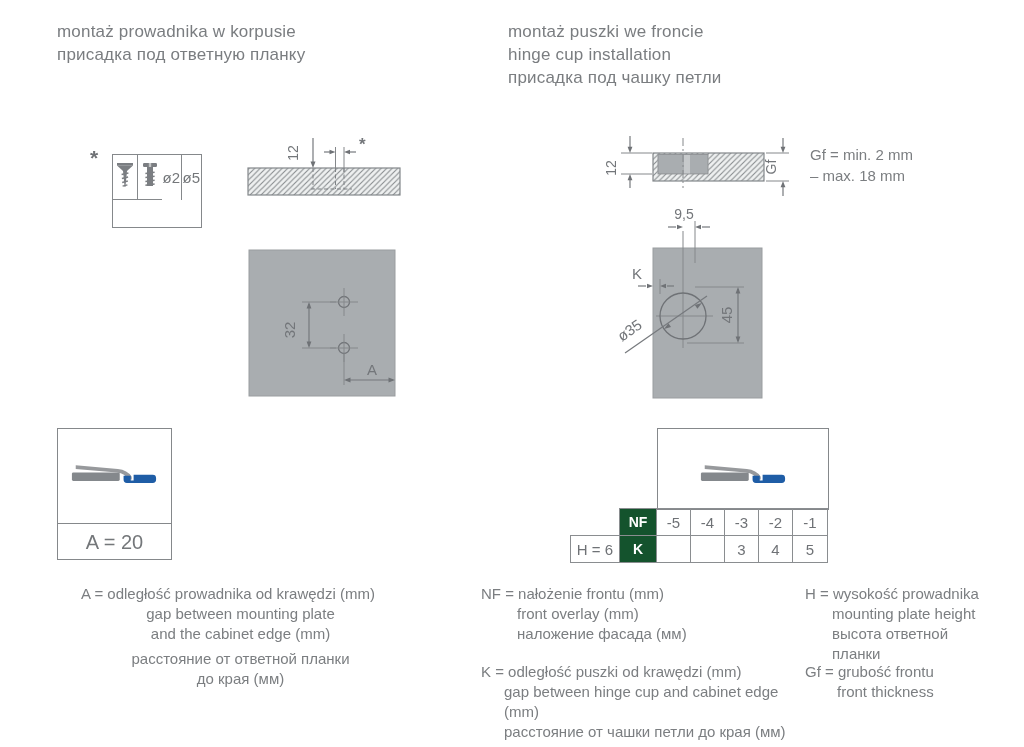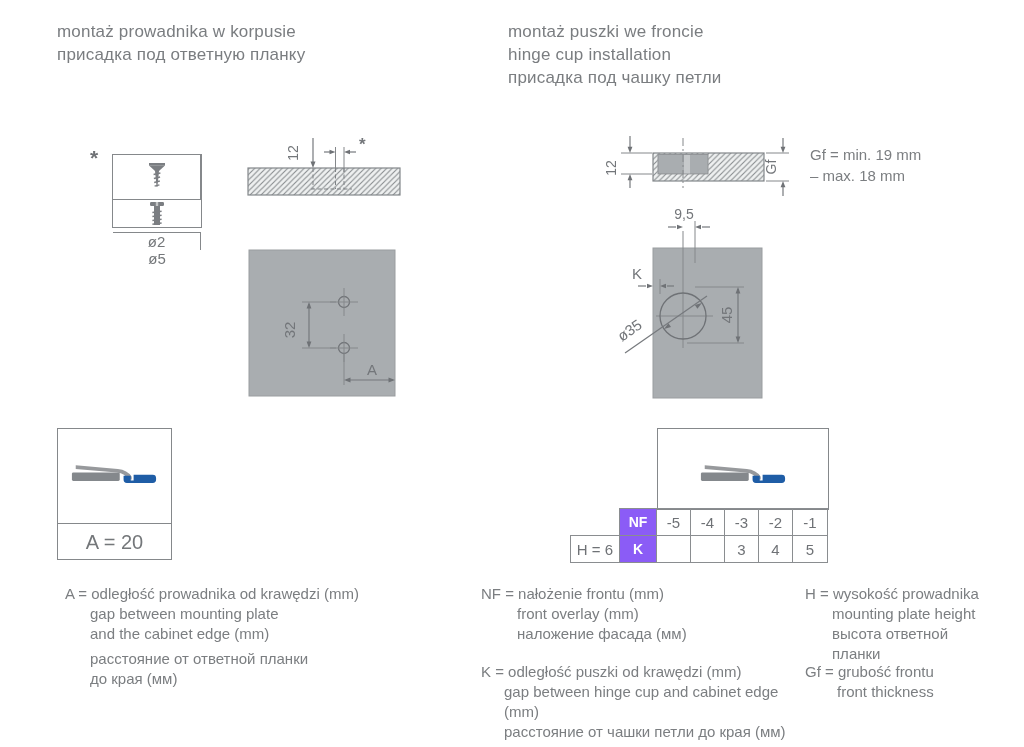--- a/index.html
+++ b/index.html
@@ -8,37 +8,37 @@
   .abs{position:absolute;}
   .title div{font-size:17px;line-height:23px;letter-spacing:.2px;color:#7a7d80;}
   .legend{font-size:15px;line-height:20px;color:#7b7e81;}
   .legend .ind-a{padding-left:25px;}
   .legend .ind-nf{padding-left:36px;}
   .legend .ind-k{padding-left:23px;}
   .legend .ind-h{padding-left:27px;}
   .legend .ind-gf{padding-left:32px;}
   .legend .gap{margin-top:5px;}
   .screw-box{left:112px;top:154px;width:88px;height:72px;border:1.2px solid #85888b;
-             display:grid;grid-template-columns:1fr;grid-template-rows:45px 1fr;}
+             display:grid;grid-template-columns:1fr 1fr 1fr 1fr;grid-template-rows:45px 1fr;}
   .screw-box .cell{display:flex;align-items:center;justify-content:center;}
   .screw-box .c1{border-right:1.2px solid #85888b;border-bottom:1.2px solid #85888b;}
   .screw-box .c2{border-bottom:1.2px solid #85888b;}
   .screw-box .c3{border-right:1.2px solid #85888b;}
   .screw-box .lbl{font-size:15px;color:#74777a;}
   .asterisk{left:90px;top:146px;font-size:21px;font-weight:bold;color:#6f7276;}
   .result-box{border:1.2px solid #85888b;background:#fff;}
   .result-box .divider{position:absolute;left:0;right:0;top:94px;border-top:1.2px solid #85888b;}
   .result-box .value{position:absolute;left:0;right:0;top:96px;height:34px;display:flex;
                      align-items:center;justify-content:center;font-size:20px;color:#74777a;}
   .gf-note{left:810px;top:144px;font-size:15px;line-height:21px;color:#7b7e81;}
   table.ktable{position:absolute;left:570px;top:508px;border-collapse:collapse;table-layout:fixed;}
   table.ktable td{height:26px;text-align:center;vertical-align:middle;font-size:15px;
                   color:#6f7276;border:1px solid #8a8d90;padding:0;}
   table.ktable td.hidden{border:none;background:transparent;}
-  table.ktable td.dark{background:#8b5cf6;color:#ffffff;font-weight:bold;font-size:14px;margin-left:13px;}
+  table.ktable td.dark{background:#14532d;color:#ffffff;font-weight:bold;font-size:14px;margin-left:13px;}
   svg text{font-family:"Liberation Sans",sans-serif;fill:#73767a;}
   .dim-line{stroke:#76797d;stroke-width:1.2;fill:none;}
   .ext-line{stroke:#85888b;stroke-width:1;fill:none;}
   .dash{stroke:#7e8285;stroke-width:1;stroke-dasharray:4 2.5;fill:none;}
   .arrow{fill:#6f7276;stroke:none;}
 </style>
 </head>
 <body>
 
 <div class="canvas">
@@ -133,21 +133,21 @@
   <div class="abs result-box" style="left:57px;top:428px;width:113px;height:130px;">
     <svg class="abs" style="left:12px;top:27px;" width="88" height="30" viewBox="0 0 92 30">
       <path d="M6 9 L50 13 Q60 14 64.5 21 L64.5 24 L60.5 24 Q58 17.5 49 16.5 L6 13 Z" fill="#97999c"></path>
       <rect x="2" y="16.5" width="50" height="9" rx="1.5" fill="#84888c"></rect>
       <path d="M56 20 L63.5 20 L63.5 25 L66.5 25 L66.5 19 L86.5 19 Q90 19 90 22.5 L90 24 Q90 27.5 86.5 27.5 L59.5 27.5 Q56 27.5 56 24 Z" fill="#1f5da6"></path>
     </svg>
     <div class="divider"></div>
     <div class="value">A = 20</div>
   </div>
 
-  <div class="abs legend" style="left:65px;top:584px;width:350px;">
+  <div class="abs legend" style="left:53px;top:584px;width:350px;text-align:center;">
     <div>A = odległość prowadnika od krawędzi (mm)</div>
     <div class="ind-a">gap between mounting plate</div>
     <div class="ind-a">and the cabinet edge (mm)</div>
     <div class="ind-a gap">расстояние от ответной планки</div>
     <div class="ind-a">до края (мм)</div>
   </div>
 
   <div class="abs title" style="left:508px;top:20px;">
     <div>montaż puszki we froncie</div>
     <div>hinge cup installation</div>
@@ -169,21 +169,21 @@
     <line class="ext-line" x1="166" y1="23" x2="189" y2="23"></line>
     <line class="ext-line" x1="166" y1="51" x2="189" y2="51"></line>
     <line class="dim-line" x1="183" y1="8" x2="183" y2="20"></line>
     <polygon class="arrow" points="183,23 180.6,16.8 185.4,16.8"></polygon>
     <line class="dim-line" x1="183" y1="66" x2="183" y2="54"></line>
     <polygon class="arrow" points="183,51 180.6,57.2 185.4,57.2"></polygon>
     <text x="176" y="37" transform="rotate(-90 176 37)" text-anchor="middle" font-size="14">Gf</text>
   </svg>
 
   <div class="abs gf-note">
-    <div>Gf = min. 19 mm</div>
+    <div>Gf = min. 2 mm</div>
     <div>– max. 18 mm</div>
   </div>
 
   <svg class="abs" style="left:610px;top:205px;" width="180" height="205" viewBox="0 0 180 205">
     <rect x="43" y="43" width="109" height="150" fill="#a9adb0" stroke="#9a9da0"></rect>
     <line class="ext-line" x1="46" y1="111" x2="103" y2="111"></line>
     <line class="ext-line" x1="73" y1="26" x2="73" y2="143"></line>
     <circle cx="73" cy="111" r="23" fill="none" stroke="#6f7276" stroke-width="1.3"></circle>
     <text x="74" y="14" text-anchor="middle" font-size="14">9,5</text>
     <line class="dim-line" x1="58" y1="22" x2="66" y2="22"></line>

